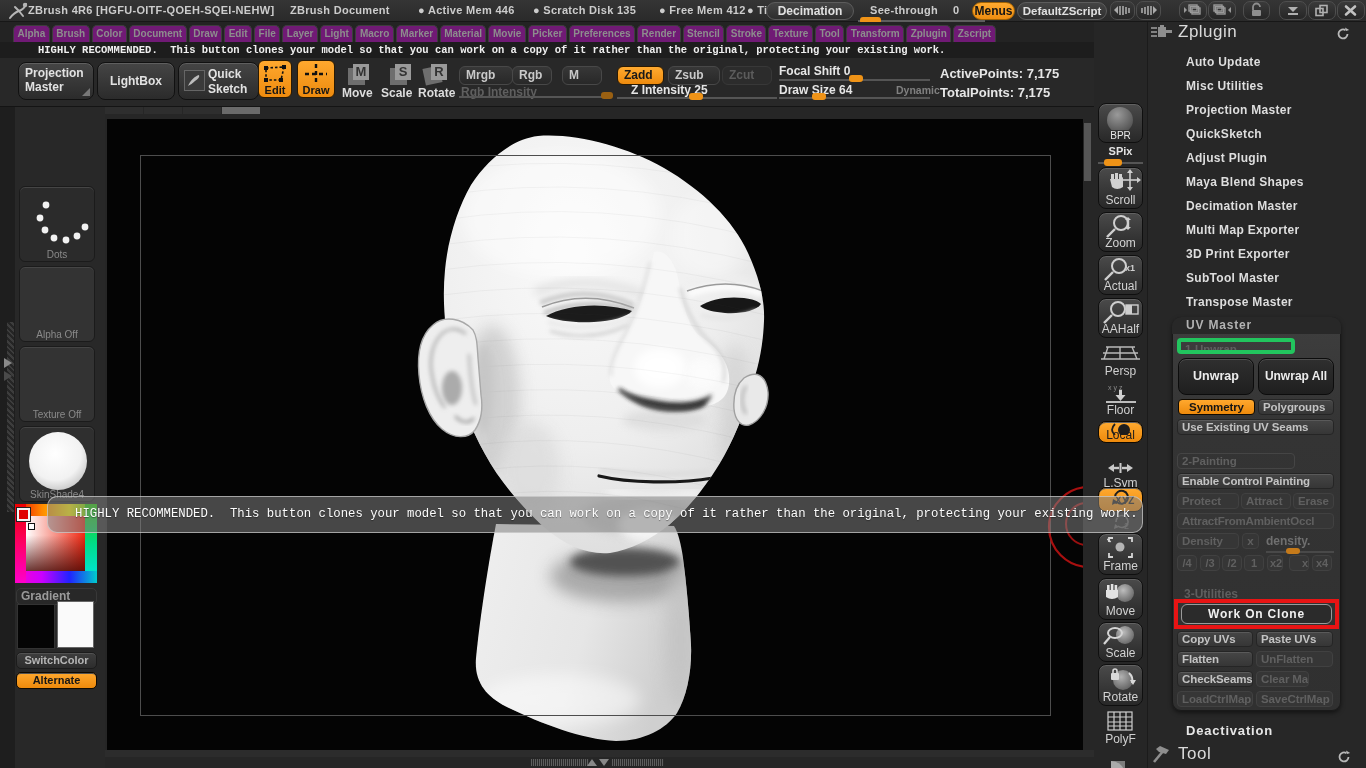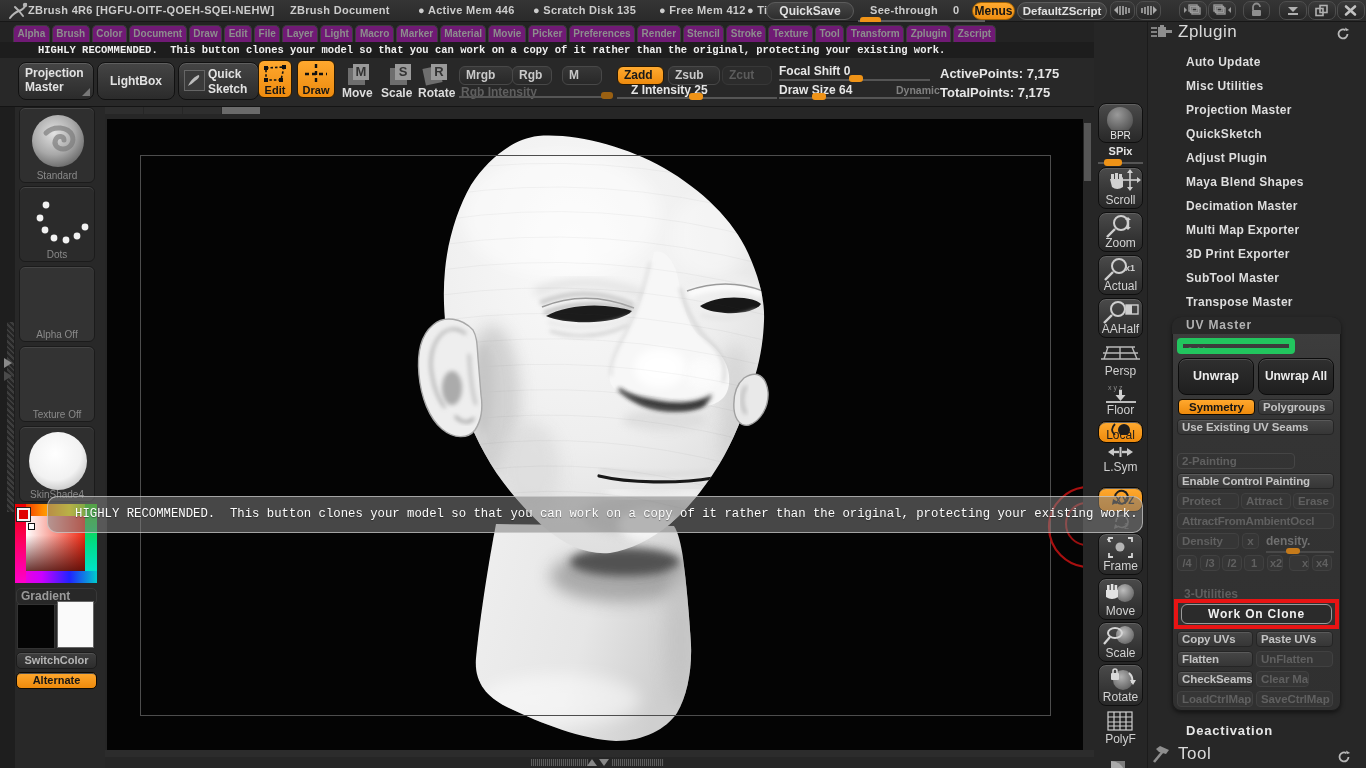--- a/index.html
+++ b/index.html
@@ -89,21 +89,21 @@
       <path d="M4 17 C7 13 10 11 13 10 M13 10 C16 9 19 6 20 3 M13 10 L9 6 M13 10 L17 15"></path>
       <circle cx="19" cy="4" r="2.2" fill="#b5b5b5" stroke="none"></circle>
     </g>
   </svg>
   <span class="t" style="left:28px">ZBrush 4R6 [HGFU-OITF-QOEH-SQEI-NEHW]</span>
   <span class="t" style="left:290px">ZBrush Document</span>
   <span class="t" style="left:418px">● Active Mem 446</span>
   <span class="t" style="left:533px">● Scratch Disk 135</span>
   <span class="t" style="left:659px">● Free Mem 412</span>
   <span class="t" style="left:747px">● Ti</span>
-  <div class="tbtn" style="left:766px;width:88px">QuickSave</div>
+  <div class="tbtn" style="left:766px;width:88px">Decimation</div>
   <span class="t" style="left:870px">See-through</span>
   <span class="t" style="left:953px">0</span>
   <div class="abs" style="left:858px;top:20px;width:127px;height:2px;background:#5e5e5e"></div>
   <div class="abs" style="left:860px;top:17px;width:21px;height:7px;border-radius:3px;background:#ef9317"></div>
   <div class="tbtn obtn" style="left:972px;width:43px">Menus</div>
   <div class="tbtn" style="left:1017px;width:90px;font-size:11.5px">DefaultZScript</div>
   <div class="ibtn" style="left:1110px;width:25px">
     <svg width="23" height="17" viewBox="0 0 23 17">
         <path d="M7 8 L3 8 M7 4 L3 8 L7 12 Z" fill="#aaa"></path>
         <g stroke="#aaa" stroke-width="1.6">
@@ -247,34 +247,20 @@
   <div class="sline" style="left:779px;top:21px;width:151px"></div>
   <div class="shandle" style="left:849px;top:17px;width:14px"></div>
   <div class="slbl" style="left:779px;top:25px">Draw Size 64</div>
   <div class="sline" style="left:779px;top:39px;width:151px"></div>
   <div class="shandle" style="left:812px;top:35px;width:14px"></div>
   <div class="slbl" style="left:896px;top:26px;font-size:10.5px;color:#808080">Dynamic</div>
   <div class="slbl" style="left:940px;top:8px;font-size:13px">ActivePoints: 7,175</div>
   <div class="slbl" style="left:940px;top:27px;font-size:13px">TotalPoints: 7,175</div>
 </div>
 <div class="abs" id="ltray">
-  <div class="thumb" style="top:0px;height:76px">
-    <svg class="abs" style="left:10px;top:5px" width="56" height="56" viewBox="0 0 56 56">
-      <defs>
-          <radialGradient id="gsph" cx="0.42" cy="0.35" r="0.75">
-        <stop offset="0" stop-color="#e2e2e2"></stop>
-            <stop offset="0.55" stop-color="#a8a8a8"></stop>
-            <stop offset="1" stop-color="#5a5a5a"></stop>
-          </radialGradient>
-        </defs>
-      <circle cx="28" cy="28" r="26" fill="url(#gsph)"></circle>
-      <path d="M16 20 C24 12 38 14 42 22 C45 29 40 36 33 36 C27 36 23 31 26 26 C28 22 34 23 34 27" fill="none" stroke="#777" stroke-width="5" stroke-linecap="round" opacity="0.65"></path>
-    </svg>
-    <div class="lbl">Standard</div>
-  </div>
   <div class="thumb" style="top:79px;height:76px;background:#2b2b2b">
     <svg class="abs" style="left:0;top:0" width="74" height="64" viewBox="0 0 74 64">
       <g fill="#f2f2f2">
           <circle cx="26" cy="18" r="3.4"></circle>
           <circle cx="20" cy="31" r="3.4"></circle>
           <circle cx="25" cy="43" r="3.4"></circle>
           <circle cx="34" cy="51" r="3.4"></circle>
           <circle cx="46" cy="53" r="3.4"></circle>
           <circle cx="57" cy="49" r="3.4"></circle>
           <circle cx="65" cy="40" r="3.4"></circle>
@@ -534,21 +520,21 @@
       </svg>
     <div class="lbl" style="color:#cfcfcf">Floor</div>
   </div>
   <div class="shbtn on" style="top:399px;height:22px">
     <svg width="43" height="13" viewBox="0 0 43 13" style="display:block">
         <circle cx="25" cy="8" r="6" fill="#1e1e1e"></circle>
         <path d="M16 2 q-6 6 0 11" fill="none" stroke="#1e1e1e" stroke-width="1.8"></path>
       </svg>
     <div class="lbl" style="bottom:0">Local</div>
   </div>
-  <div class="shflat" style="top:422px;height:31px">
+  <div class="shflat" style="top:438px;height:31px">
     <svg width="45" height="18" viewBox="0 0 45 18">
         <g fill="#c9c9c9">
           <path d="M10 8 l6 -4 v8 z"></path>
           <path d="M35 8 l-6 -4 v8 z"></path>
           <rect x="14" y="6.8" width="7" height="2.4"></rect>
           <rect x="24" y="6.8" width="7" height="2.4"></rect>
           <rect x="21.5" y="3" width="2" height="10"></rect>
         </g>
       </svg>
     <div class="lbl" style="color:#cfcfcf">L.Sym</div>
@@ -661,21 +647,21 @@
 <div class="zitem" style="top:127px">QuickSketch</div>
 <div class="zitem" style="top:151px">Adjust Plugin</div>
 <div class="zitem" style="top:175px">Maya Blend Shapes</div>
 <div class="zitem" style="top:199px">Decimation Master</div>
 <div class="zitem" style="top:223px">Multi Map Exporter</div>
 <div class="zitem" style="top:247px">3D Print Exporter</div>
 <div class="zitem" style="top:271px">SubTool Master</div>
 <div class="zitem" style="top:295px">Transpose Master</div>
 <div class="abs" style="left:1172px;top:317px;width:169px;height:394px;border-radius:9px;background:linear-gradient(#3e3e3e,#343434 30%,#303030);border:1px solid #191919;box-shadow:0 2px 4px rgba(0,0,0,0.5)"></div>
 <div class="abs" style="left:1172px;top:317px;width:169px;height:17px;border-radius:9px 9px 0 0;background:#282828;color:#b2b2b2;font-size:12px;font-weight:bold;letter-spacing:0.8px;line-height:17px;padding-left:14px">UV Master</div>
-<div class="ritem rdis" style="left:1177px;top:338px;width:118px;background:none;border:6px solid #22c55e">1-Unwrap</div>
+<div class="ritem rdis" style="left:1177px;top:338px;width:118px;background:none;border:4px solid #22c55e">1-Unwrap</div>
 <div class="abs" style="left:1178px;top:358px;width:76px;height:37px;border-radius:8px;background:linear-gradient(#2f2f2f,#1f1f1f);border:1px solid #0c0c0c;box-shadow:inset 0 1px 0 #4e4e4e;color:#ececec;font-size:12.5px;font-weight:bold;text-align:center;line-height:35px">Unwrap</div>
 <div class="abs" style="left:1258px;top:358px;width:76px;height:37px;border-radius:8px;background:linear-gradient(#2f2f2f,#1f1f1f);border:1px solid #0c0c0c;box-shadow:inset 0 1px 0 #4e4e4e;color:#ececec;font-size:12px;font-weight:bold;text-align:center;line-height:35px">Unwrap All</div>
 <div class="ritem rorange" style="left:1178px;top:399px;width:77px">Symmetry</div>
 <div class="ritem ren" style="left:1258px;top:399px;width:76px">Polygroups</div>
 <div class="ritem ren" style="left:1177px;top:419px;width:157px">Use Existing UV Seams</div>
 <div class="ritem rdis" style="left:1177px;top:453px;width:118px;background:none;border:1px solid #454545">2-Painting</div>
 <div class="ritem ren" style="left:1177px;top:473px;width:157px">Enable Control Painting</div>
 <div class="ritem rdis" style="left:1177px;top:493px;width:62px">Protect</div>
 <div class="ritem rdis" style="left:1241px;top:493px;width:50px">Attract</div>
 <div class="ritem rdis" style="left:1293px;top:493px;width:41px">Erase</div>

